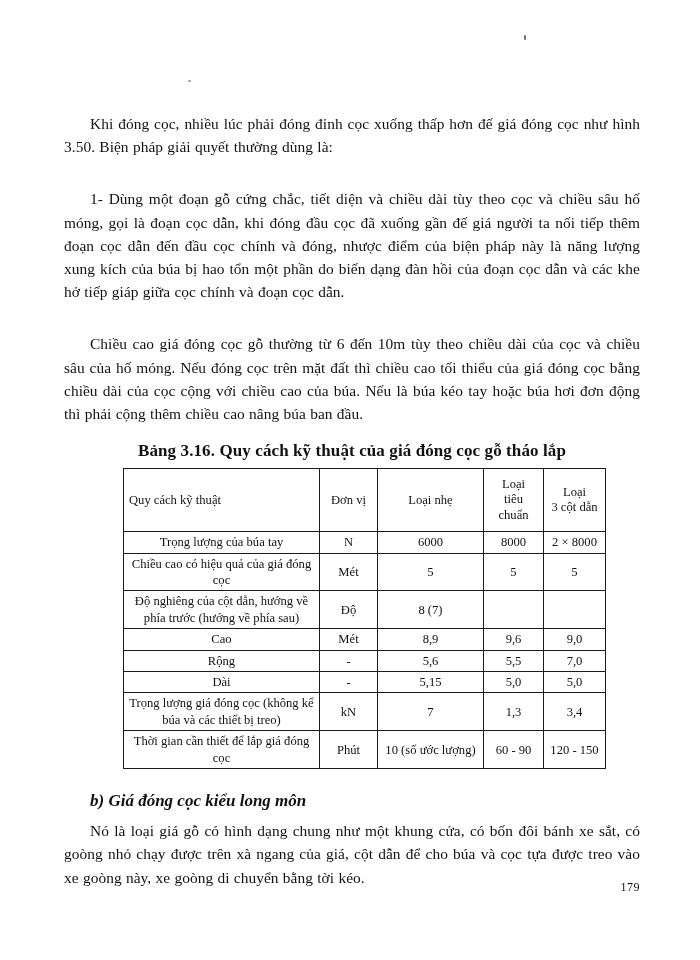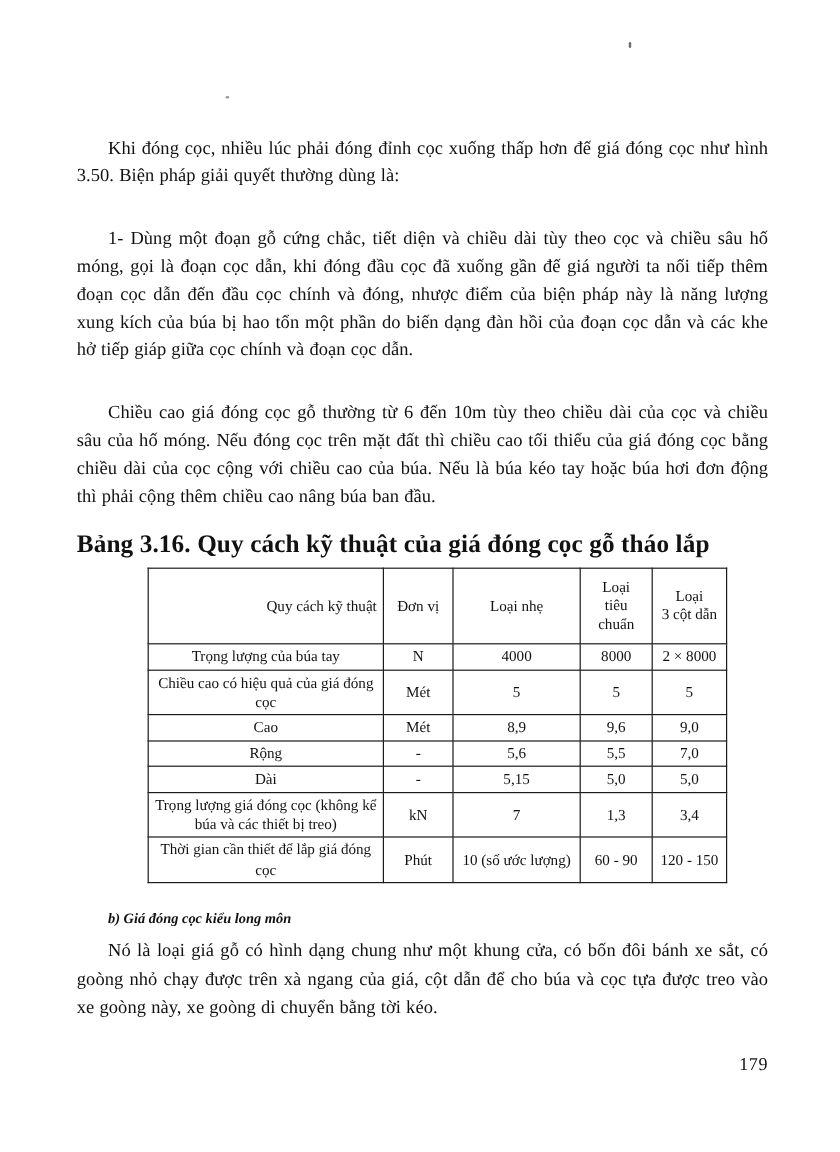--- a/index.html
+++ b/index.html
@@ -38,23 +38,23 @@
     text-align: justify;
     text-indent: 26px;
     letter-spacing: 0.05px;
     word-spacing: 0.4px;
   }
   p.block-gap { margin-top: 29px; }
 
   
   .table-caption {
     margin: 16px 0 7px 0;
-    font-size: 21px;
+    font-size: 17px;
     font-weight: bold;
-    text-align: left;
+    text-align: center;
     letter-spacing: 0.1px;
   }
 
   
   .tbl-wrap {
     margin: 0 auto;
     width: 482px;
     margin-left: 59px;
   }
   table.spec {
@@ -83,32 +83,32 @@
 
   td.name  { text-align: center; }
   td.unit, td.val { text-align: center; }
   td.sub-indent { padding-left: 52px; }
 
   .hdr-two-line { line-height: 15.5px; }
 
   
   .sec-head {
     margin: 22px 0 8px 0;
-    font-size: 12px;
+    font-size: 17px;
     font-weight: bold;
     font-style: italic;
     text-indent: 26px;
   }
 
   
   .page-number {
     position: absolute;
     right: 60px;
     top: 880px;
-    font-size: 15px;
+    font-size: 12px;
     letter-spacing: 0.5px;
   }
 
   
   .speck {
     position: absolute;
     background: #9a9a9a;
     border-radius: 50%;
   }
   .speck.s1 { left: 524px; top: 35px; width: 2px; height: 5px; background:#6e6e6e; border-radius:1px; }
@@ -137,50 +137,57 @@
       <table class="spec">
         <colgroup>
           <col class="col-name">
             <col class="col-unit">
             <col class="col-light">
             <col class="col-std">
             <col class="col-two">
         </colgroup>
         <thead>
           <tr>
-            <th style="text-align:right;">Quy cách kỹ thuật</th>
+            <th style="text-align:left;">Quy cách kỹ thuật</th>
             <th>Đơn vị</th>
             <th>Loại nhẹ</th>
             <th class="hdr-two-line">
               <div>Loại</div>
               <div>tiêu</div>
               <div>chuẩn</div>
             </th>
             <th class="hdr-two-line">
               <div>Loại</div>
               <div>3 cột dẫn</div>
             </th>
           </tr>
         </thead>
         <tbody>
             <tr>
               <td class="name">Trọng lượng của búa tay</td>
               <td class="unit">N</td>
-              <td class="val">4000</td>
+              <td class="val">6000</td>
               <td class="val">8000</td>
               <td class="val">2 × 8000</td>
             </tr>
             <tr>
               <td class="name">Chiều cao có hiệu quả của giá đóng cọc</td>
               <td class="unit">Mét</td>
               <td class="val">5</td>
               <td class="val">5</td>
               <td class="val">5</td>
             </tr>
             <tr>
+              <td class="name">Độ nghiêng của cột dẫn, hướng về phía trước (hướng về phía sau)</td>
+              <td class="unit">Độ</td>
+              <td class="val">8 (7)</td>
+              <td class="val"></td>
+              <td class="val"></td>
+            </tr>
+            <tr>
               <td class="name sub-indent">Cao</td>
               <td class="unit">Mét</td>
               <td class="val">8,9</td>
               <td class="val">9,6</td>
               <td class="val">9,0</td>
             </tr>
             <tr>
               <td class="name sub-indent">Rộng</td>
               <td class="unit">-</td>
               <td class="val">5,6</td>

